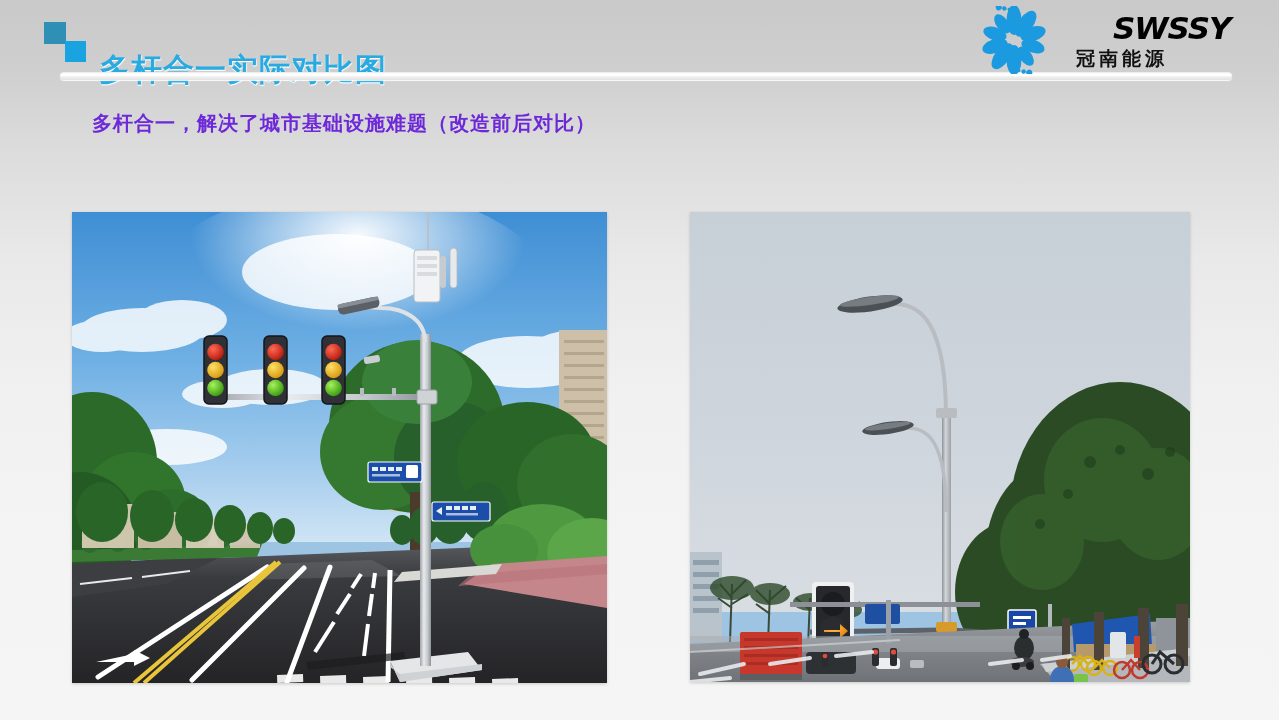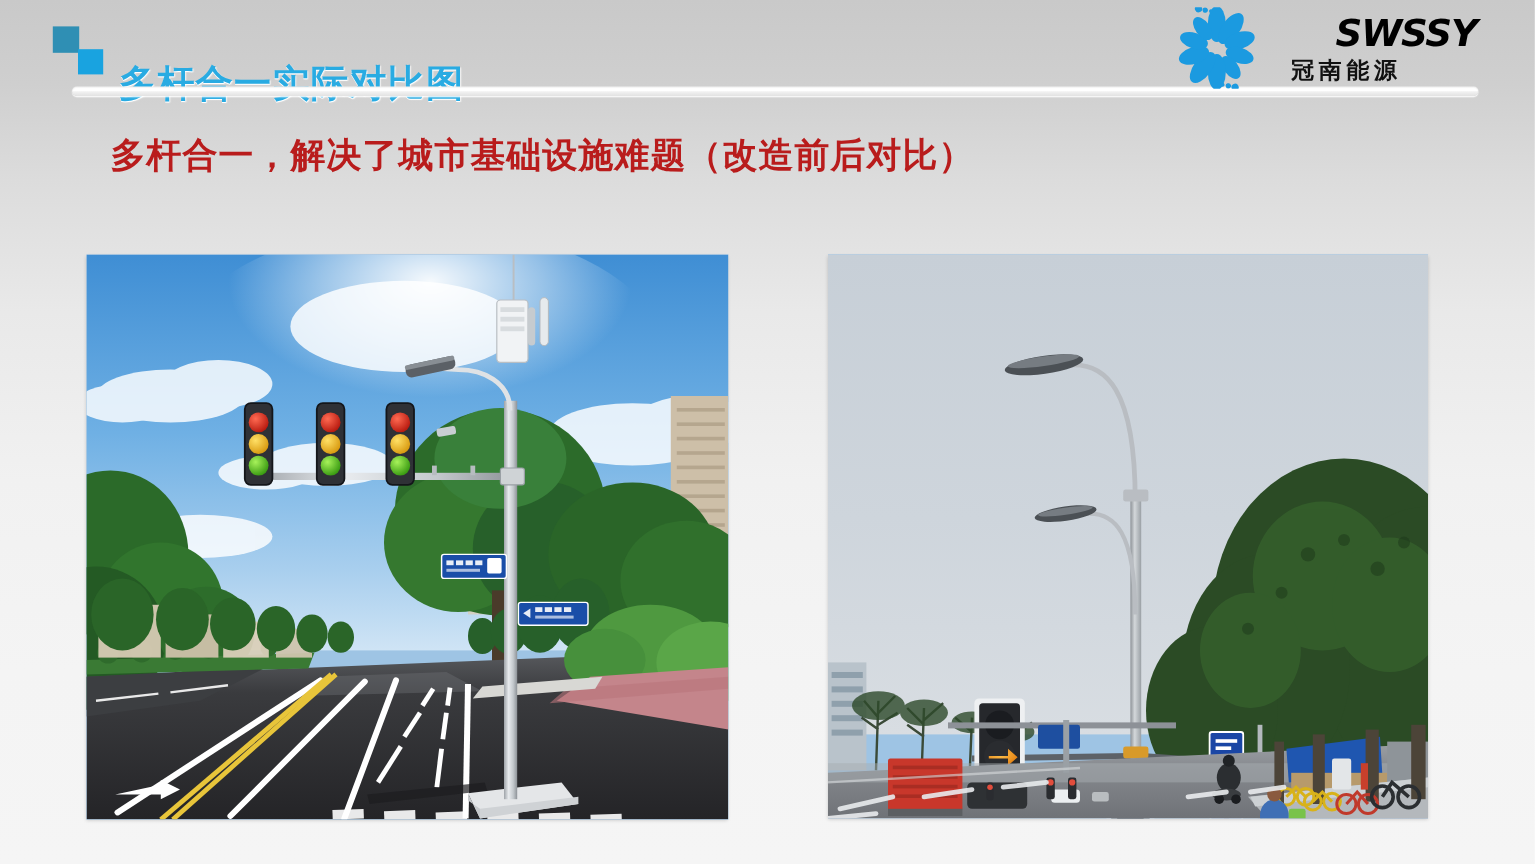--- a/index.html
+++ b/index.html
@@ -44,22 +44,22 @@
     margin-left:39px;
   }
   #logo-sub{
     position:absolute; left:114px; top:42px;
     font-size:19px; font-weight:bold; letter-spacing:4px; color:#111111;text-align:right;
   }
 
   
   #subtitle{
     position:absolute; left:92px; top:110px;
-    font-size:29px; font-weight:bold; letter-spacing:1px;
-    color:#b91c1c; white-space:nowrap;
+    font-size:20px; font-weight:bold; letter-spacing:1px;
+    color:#6d28d9; white-space:nowrap;
   }
 
   
   .photo{ position:absolute; overflow:hidden; background:#9ec4e4;
           box-shadow:0 1px 3px rgba(0,0,0,.18); }
   #photo-left { left:72px;  top:212px; width:535px; height:471px; }
   #photo-right{ left:690px; top:212px; width:500px; height:470px; }
   .photo svg{ display:block; width:100%; height:100%; }
 </style>
 </head>

